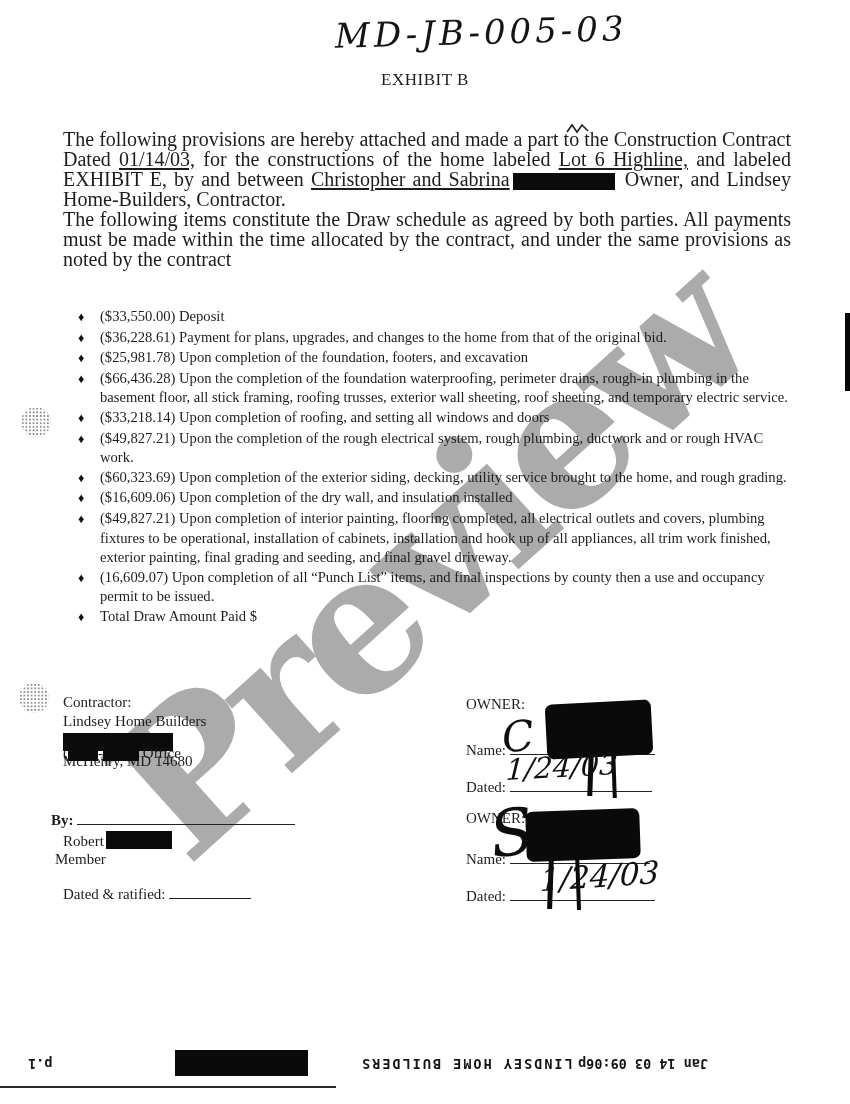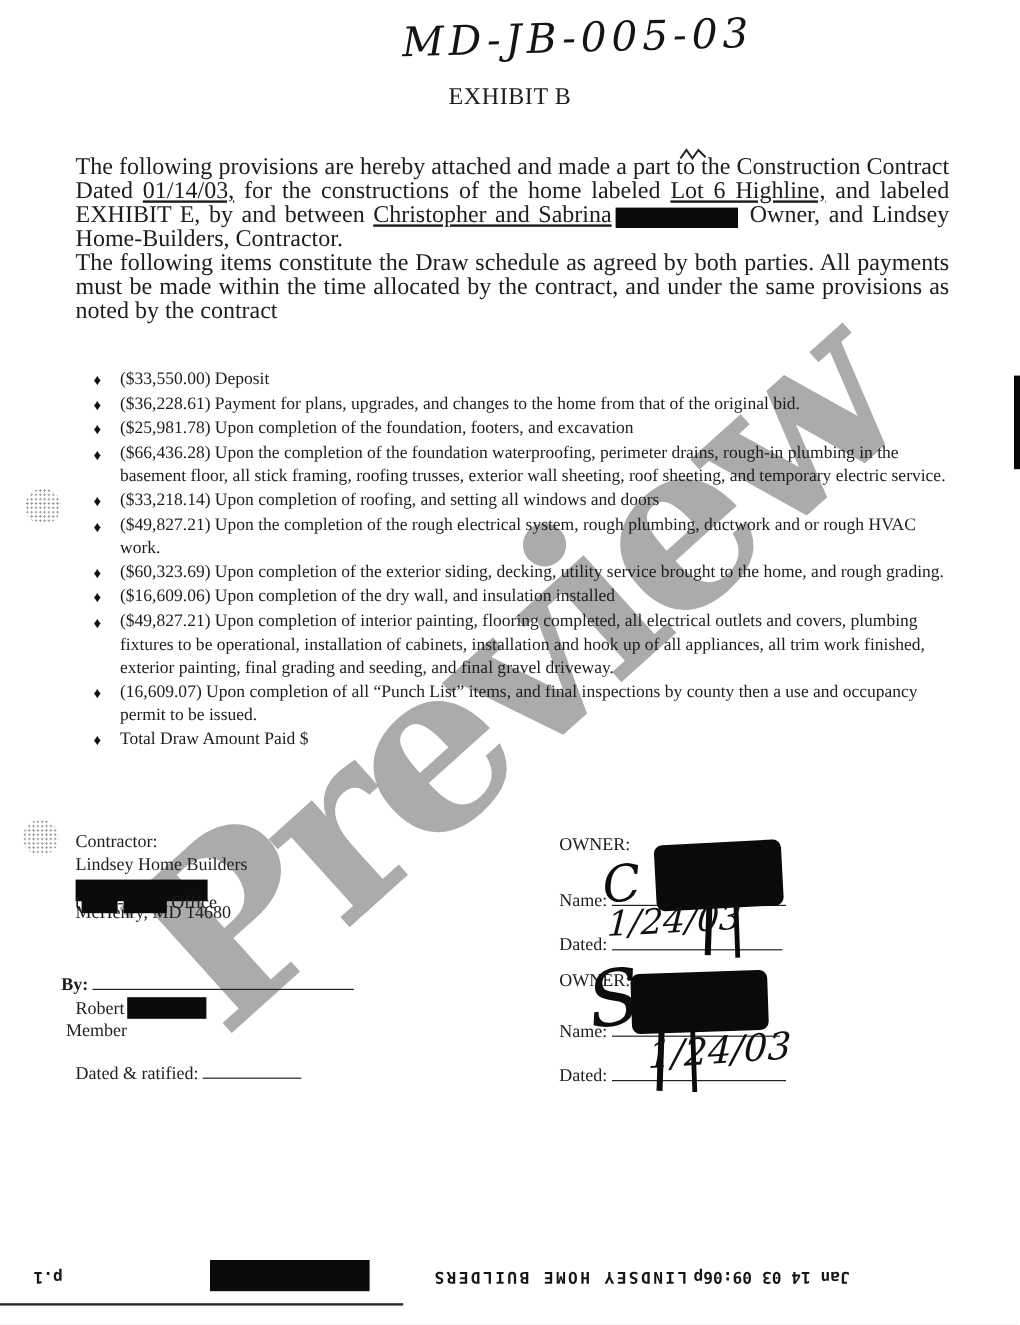--- a/index.html
+++ b/index.html
@@ -12,21 +12,21 @@
   .wm{
     z-index:0;font-family:"DejaVu Serif",serif;font-weight:bold;
     font-size:192px;letter-spacing:-10px;color:#ababab;white-space:nowrap;
     transform:translate(-50%,-50%) rotate(-42deg);left:428px;top:560px;
     user-select:none;
   }
   .content{position:absolute;inset:0;z-index:1;}
   .hand{font-family:"DejaVu Serif",serif;font-style:italic;}
   .hw-id{font-size:34px;letter-spacing:4px;transform:rotate(-1.5deg);color:#141414;}
   .center{width:100%;text-align:center;}
-  .title{font-size:20px;letter-spacing:.5px;}
+  .title{font-size:17px;letter-spacing:.5px;}
   .para{font-size:20px;line-height:19.8px;text-align:justify;}
   .u{text-decoration:underline;text-underline-offset:2px;}
   .redact{background:#0b0b0b;display:inline-block;vertical-align:text-bottom;}
   .list{font-size:14.6px;line-height:19.6px;}
   .li{display:flex;gap:9px;}
   .bullet{flex:none;width:13px;font-size:12.5px;padding-top:1px;color:#111;}
   .itx{flex:1;}
   .lbl{font-size:15px;}
   .line{display:inline-block;border-bottom:1.6px solid #222;height:14px;vertical-align:baseline;}
   .blob{background:#0a0a0a;border-radius:7px;}

